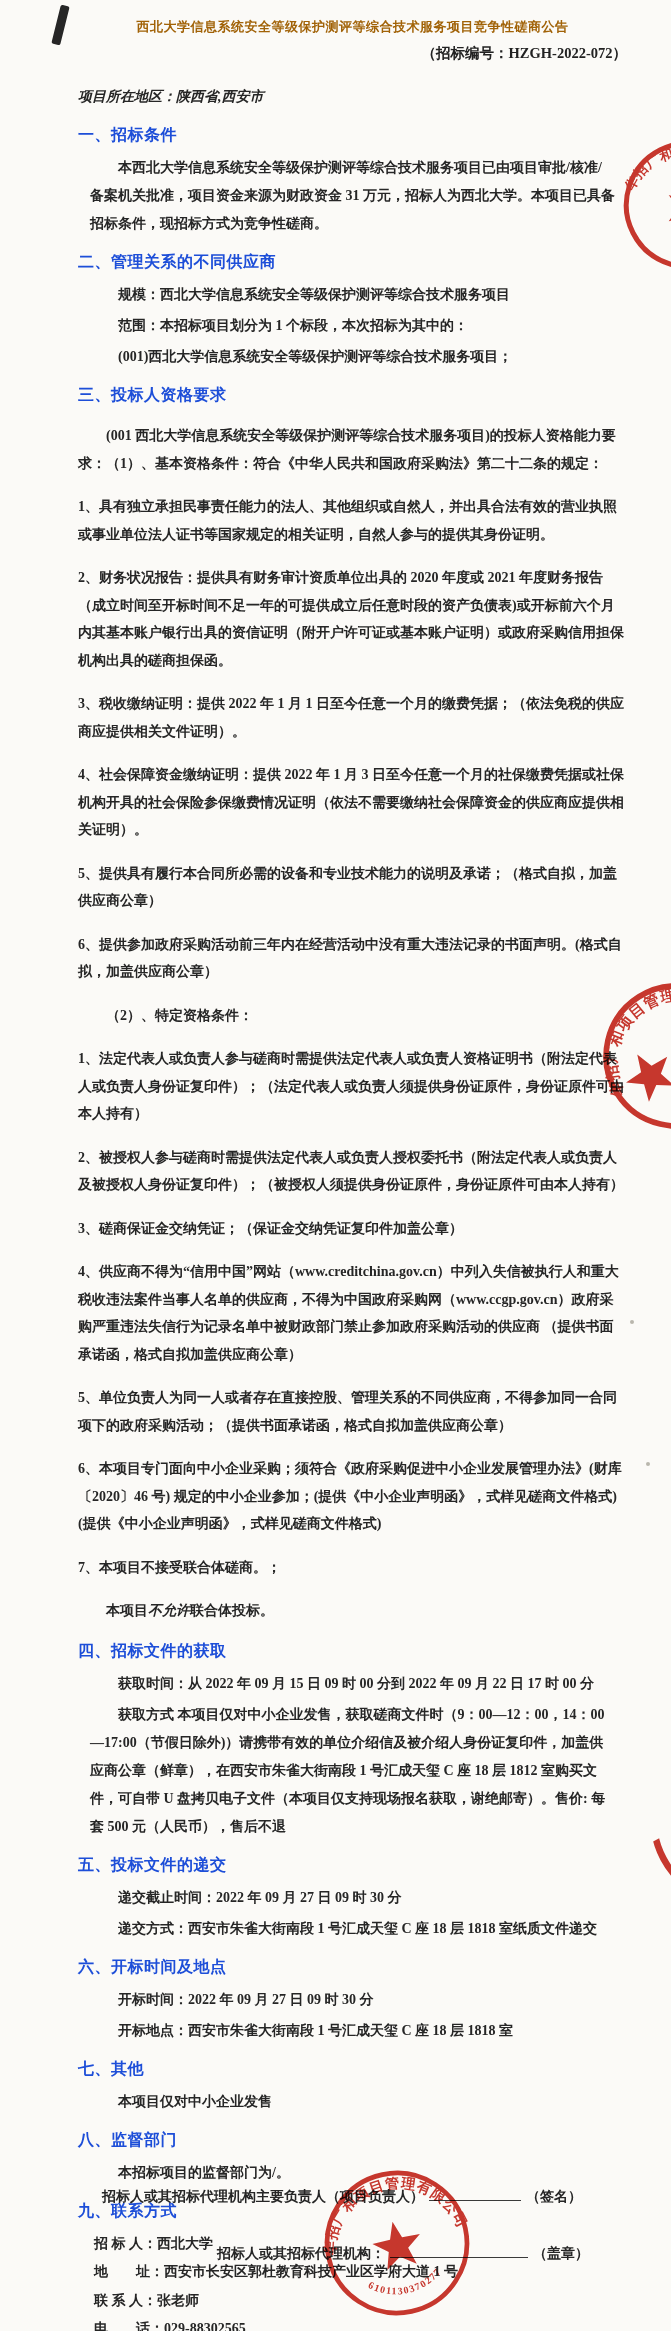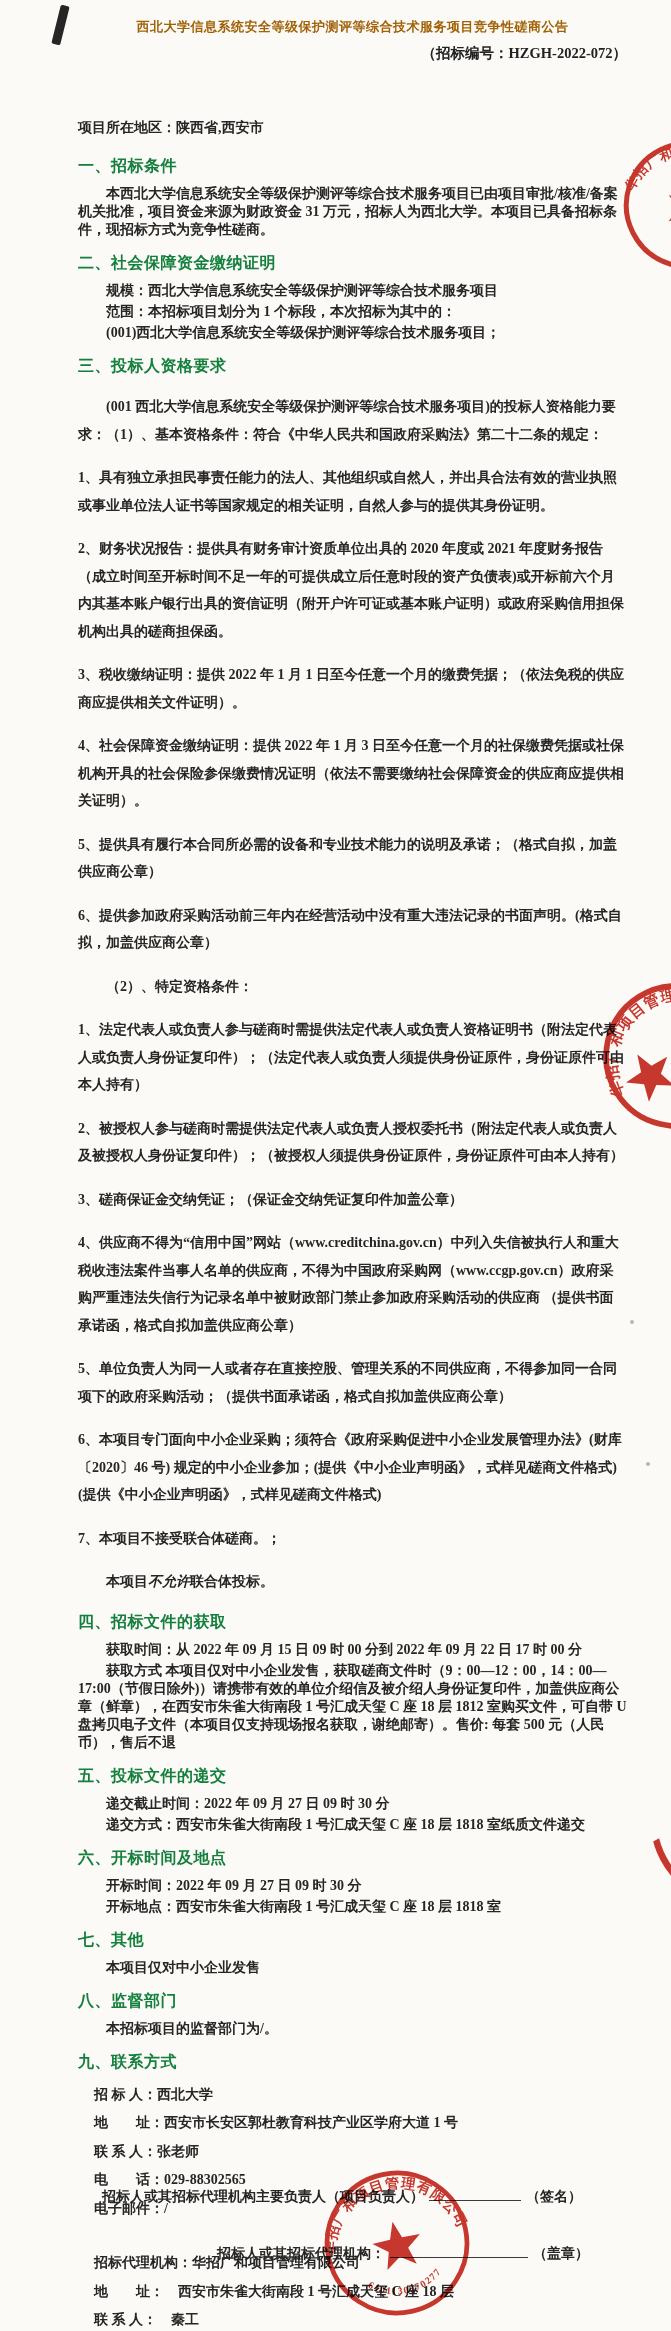--- a/index.html
+++ b/index.html
@@ -5,23 +5,23 @@
   html,body{margin:0;padding:0;}
   body{
     width:671px;height:2331px;position:relative;overflow:hidden;
     background:#fbfaf7;
     font-family:"Liberation Serif","DejaVu Serif",serif;
     color:#262626;
   }
   .page{padding:14px 44px 0 78px;font-size:14px;font-weight:600;}
   .title{text-align:center;font-size:13px;font-weight:800;line-height:26px;letter-spacing:.5px;color:#a16207;}
   .subtitle{text-align:right;font-size:14.5px;font-weight:800;line-height:27px;color:#222;}
-  .region{margin-top:47px;line-height:28px;}
-  .sec-h{font-size:16px;font-weight:800;margin:14px 0 8px;color:#15803d;letter-spacing:.5px;}
-  p{margin:3px 0;line-height:18px;}
+  .region{margin-top:16px;line-height:28px;font-style:italic;}
+  .sec-h{font-size:16px;font-weight:800;margin:14px 0 8px;color:#1d4ed8;letter-spacing:.5px;}
+  p{margin:3px 12px;line-height:28px;}
   p.ind{text-indent:2em;}
   .s3 p{line-height:27.5px;margin:16px 0;}
   .row{line-height:28.5px;margin-left:16px;white-space:pre-wrap;}
   .agent{margin-top:26px;}
   em.wr{}
   .footer-line{position:absolute;font-size:14px;font-weight:600;white-space:nowrap;}
   .sign-line{left:102px;top:2186px;}
   .seal-line{left:217px;top:2243px;}
   .u{display:inline-block;border-bottom:1.5px solid #3a3a3a;height:1em;vertical-align:baseline;margin:0 5px;}
   .u.sign{width:92px;}
@@ -41,21 +41,21 @@
 
 <div class="page">
   <div class="title">西北大学信息系统安全等级保护测评等综合技术服务项目竞争性磋商公告</div>
   <div class="subtitle">（招标编号：HZGH-2022-072）</div>
 
   <div class="region">项目所在地区：陕西省,西安市</div>
 
   <div class="sec-h">一、招标条件</div>
   <p class="ind">本西北大学信息系统安全等级保护测评等综合技术服务项目已由项目审批/核准/备案机关批准，项目资金来源为财政资金 31 万元，招标人为西北大学。本项目已具备招标条件，现招标方式为竞争性磋商。</p>
 
-  <div class="sec-h">二、社会保障资金缴纳证明</div>
+  <div class="sec-h">二、管理关系的不同供应商</div>
   <p class="ind">规模：西北大学信息系统安全等级保护测评等综合技术服务项目</p>
   <p class="ind">范围：本招标项目划分为 1 个标段，本次招标为其中的：</p>
   <p class="ind">(001)西北大学信息系统安全等级保护测评等综合技术服务项目；</p>
 
   <div class="sec-h">三、投标人资格要求</div>
   <div class="s3">
     <p class="ind">(001 西北大学信息系统安全等级保护测评等综合技术服务项目)的投标人资格能力要求：（1）、基本资格条件：符合《中华人民共和国政府采购法》第二十二条的规定：</p>
     <p>1、具有独立承担民事责任能力的法人、其他组织或自然人，并出具合法有效的营业执照或事业单位法人证书等国家规定的相关证明，自然人参与的提供其身份证明。</p>
     <p>2、财务状况报告：提供具有财务审计资质单位出具的 2020 年度或 2021 年度财务报告（成立时间至开标时间不足一年的可提供成立后任意时段的资产负债表)或开标前六个月内其基本账户银行出具的资信证明（附开户许可证或基本账户证明）或政府采购信用担保机构出具的磋商担保函。</p>
     <p>3、税收缴纳证明：提供 2022 年 1 月 1 日至今任意一个月的缴费凭据；（依法免税的供应商应提供相关文件证明）。</p>

